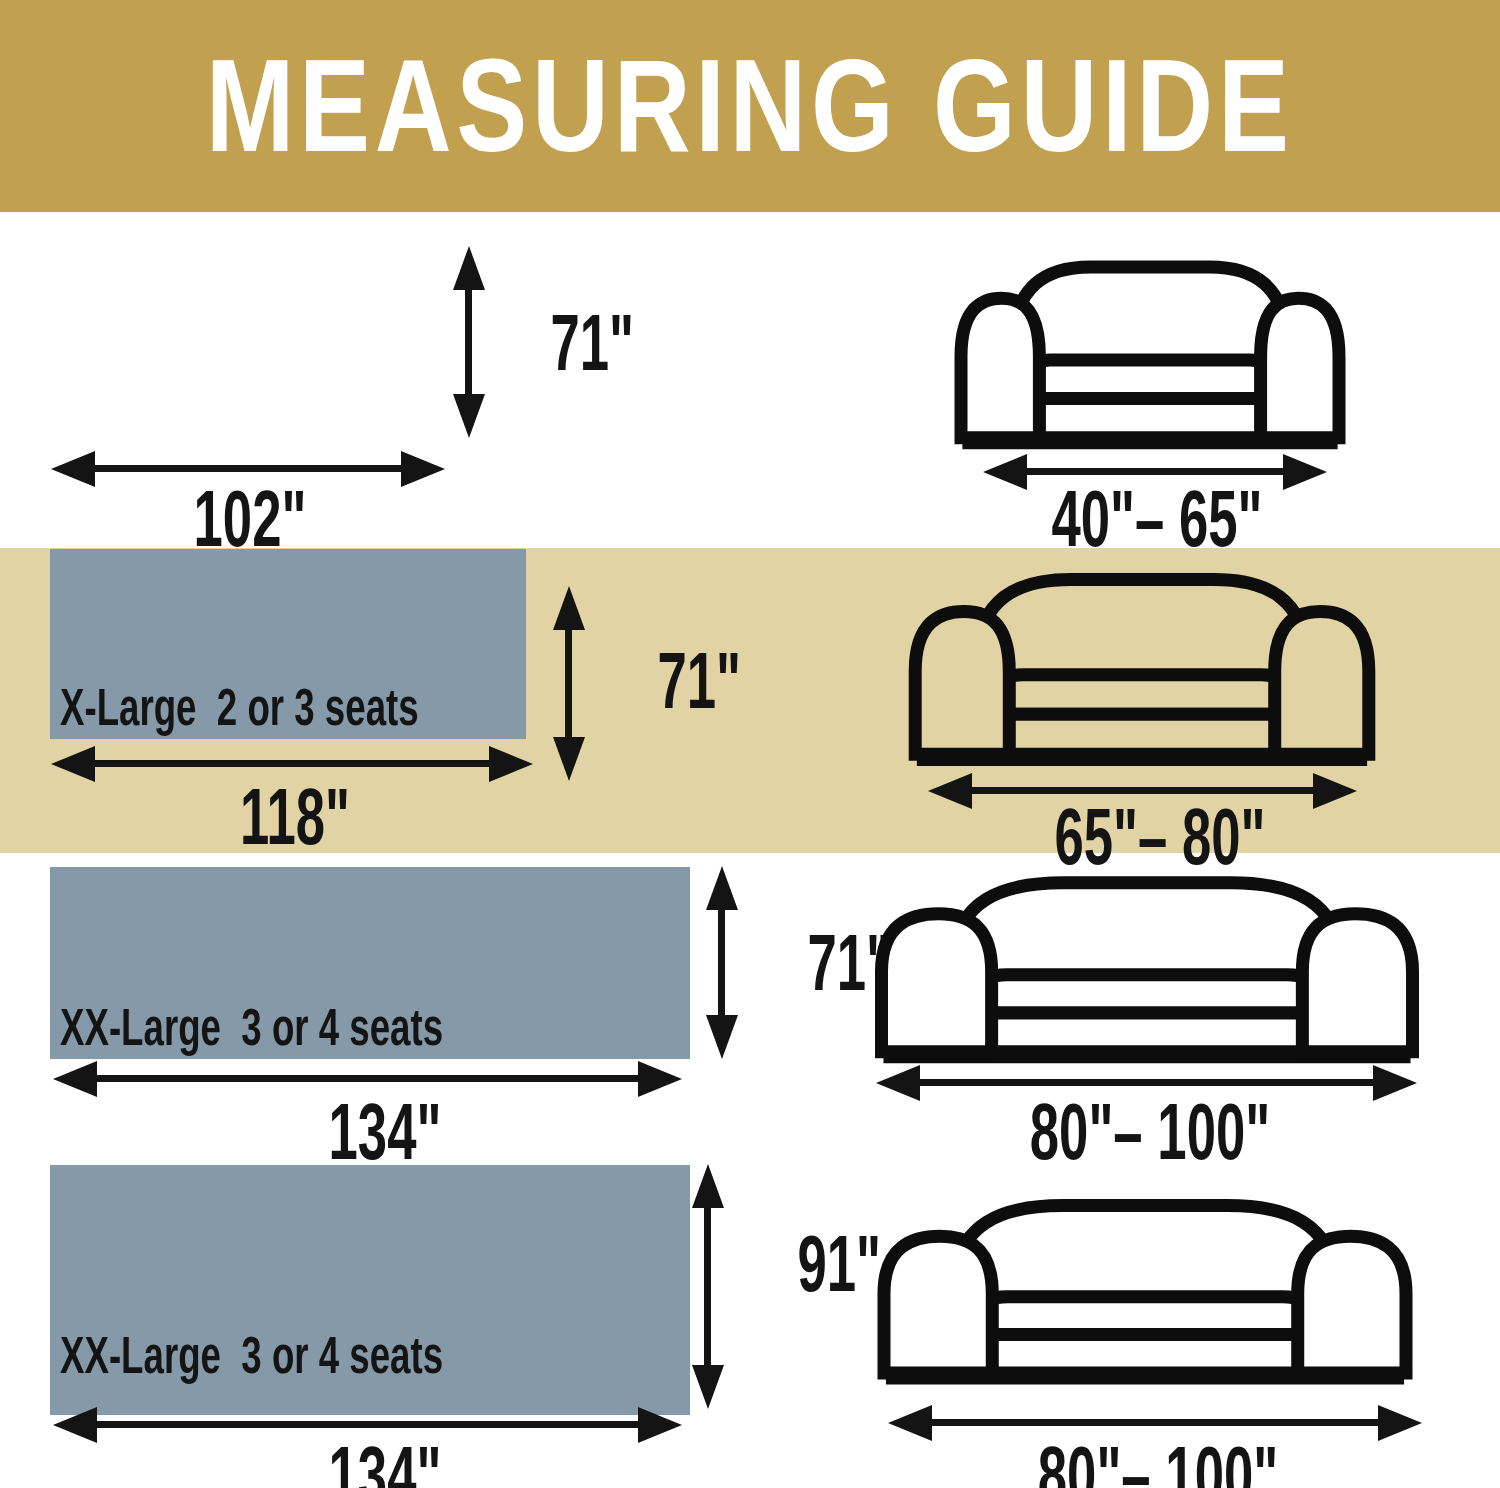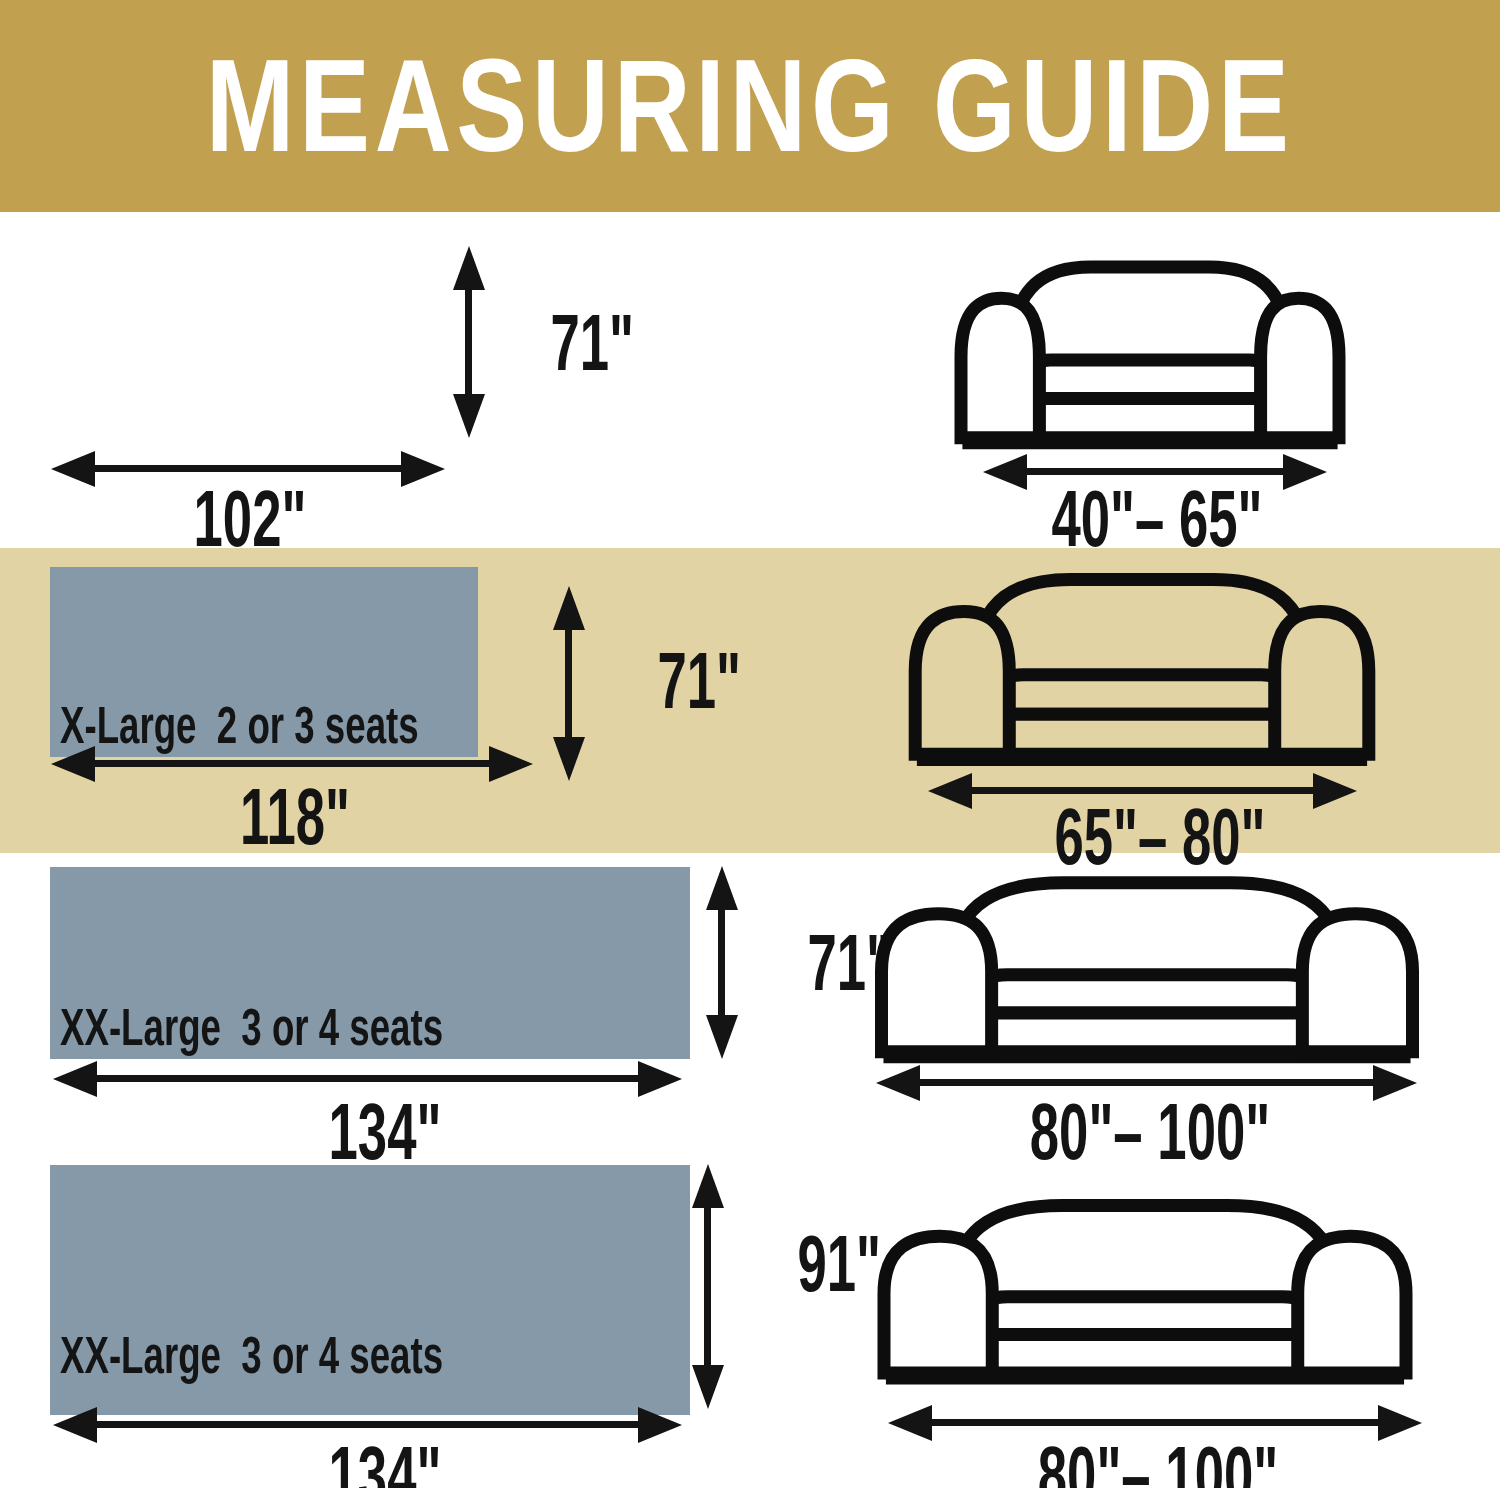--- a/index.html
+++ b/index.html
@@ -66,21 +66,21 @@
   
   .r1 .size-rect{left:50px;top:35px;width:405px;height:192px;}
   .r1 .arrow-v{left:465px;top:74px;height:112px;}
   .r1 .h-val{left:543px;top:131px;}
   .r1 .w-arrow{left:91px;top:253px;width:314px;}
   .r1 .w-val{left:250px;top:266px;}
   .r1 .sofa{left:940px;top:35px;width:420px;height:206px;}
   .r1 .s-arrow{left:1023px;top:256px;width:264px;}
   .r1 .s-val{left:1157px;top:266px;}
 
-  .r2 .size-rect{left:50px;top:19px;width:428px;height:190px;}
+  .r2 .size-rect{left:50px;top:1px;width:476px;height:190px;}
   .r2 .arrow-v{left:565px;top:78px;height:115px;}
   .r2 .h-val{left:650px;top:133px;}
   .r2 .w-arrow{left:91px;top:212px;width:402px;}
   .r2 .w-val{left:295px;top:228px;}
   .r2 .sofa{left:890px;top:11px;width:504px;height:211px;}
   .r2 .s-arrow{left:968px;top:239px;width:349px;}
   .r2 .s-val{left:1160px;top:248px;}
 
   .r3 .size-rect{left:50px;top:14px;width:640px;height:192px;}
   .r3 .arrow-v{left:718px;top:53px;height:113px;}

